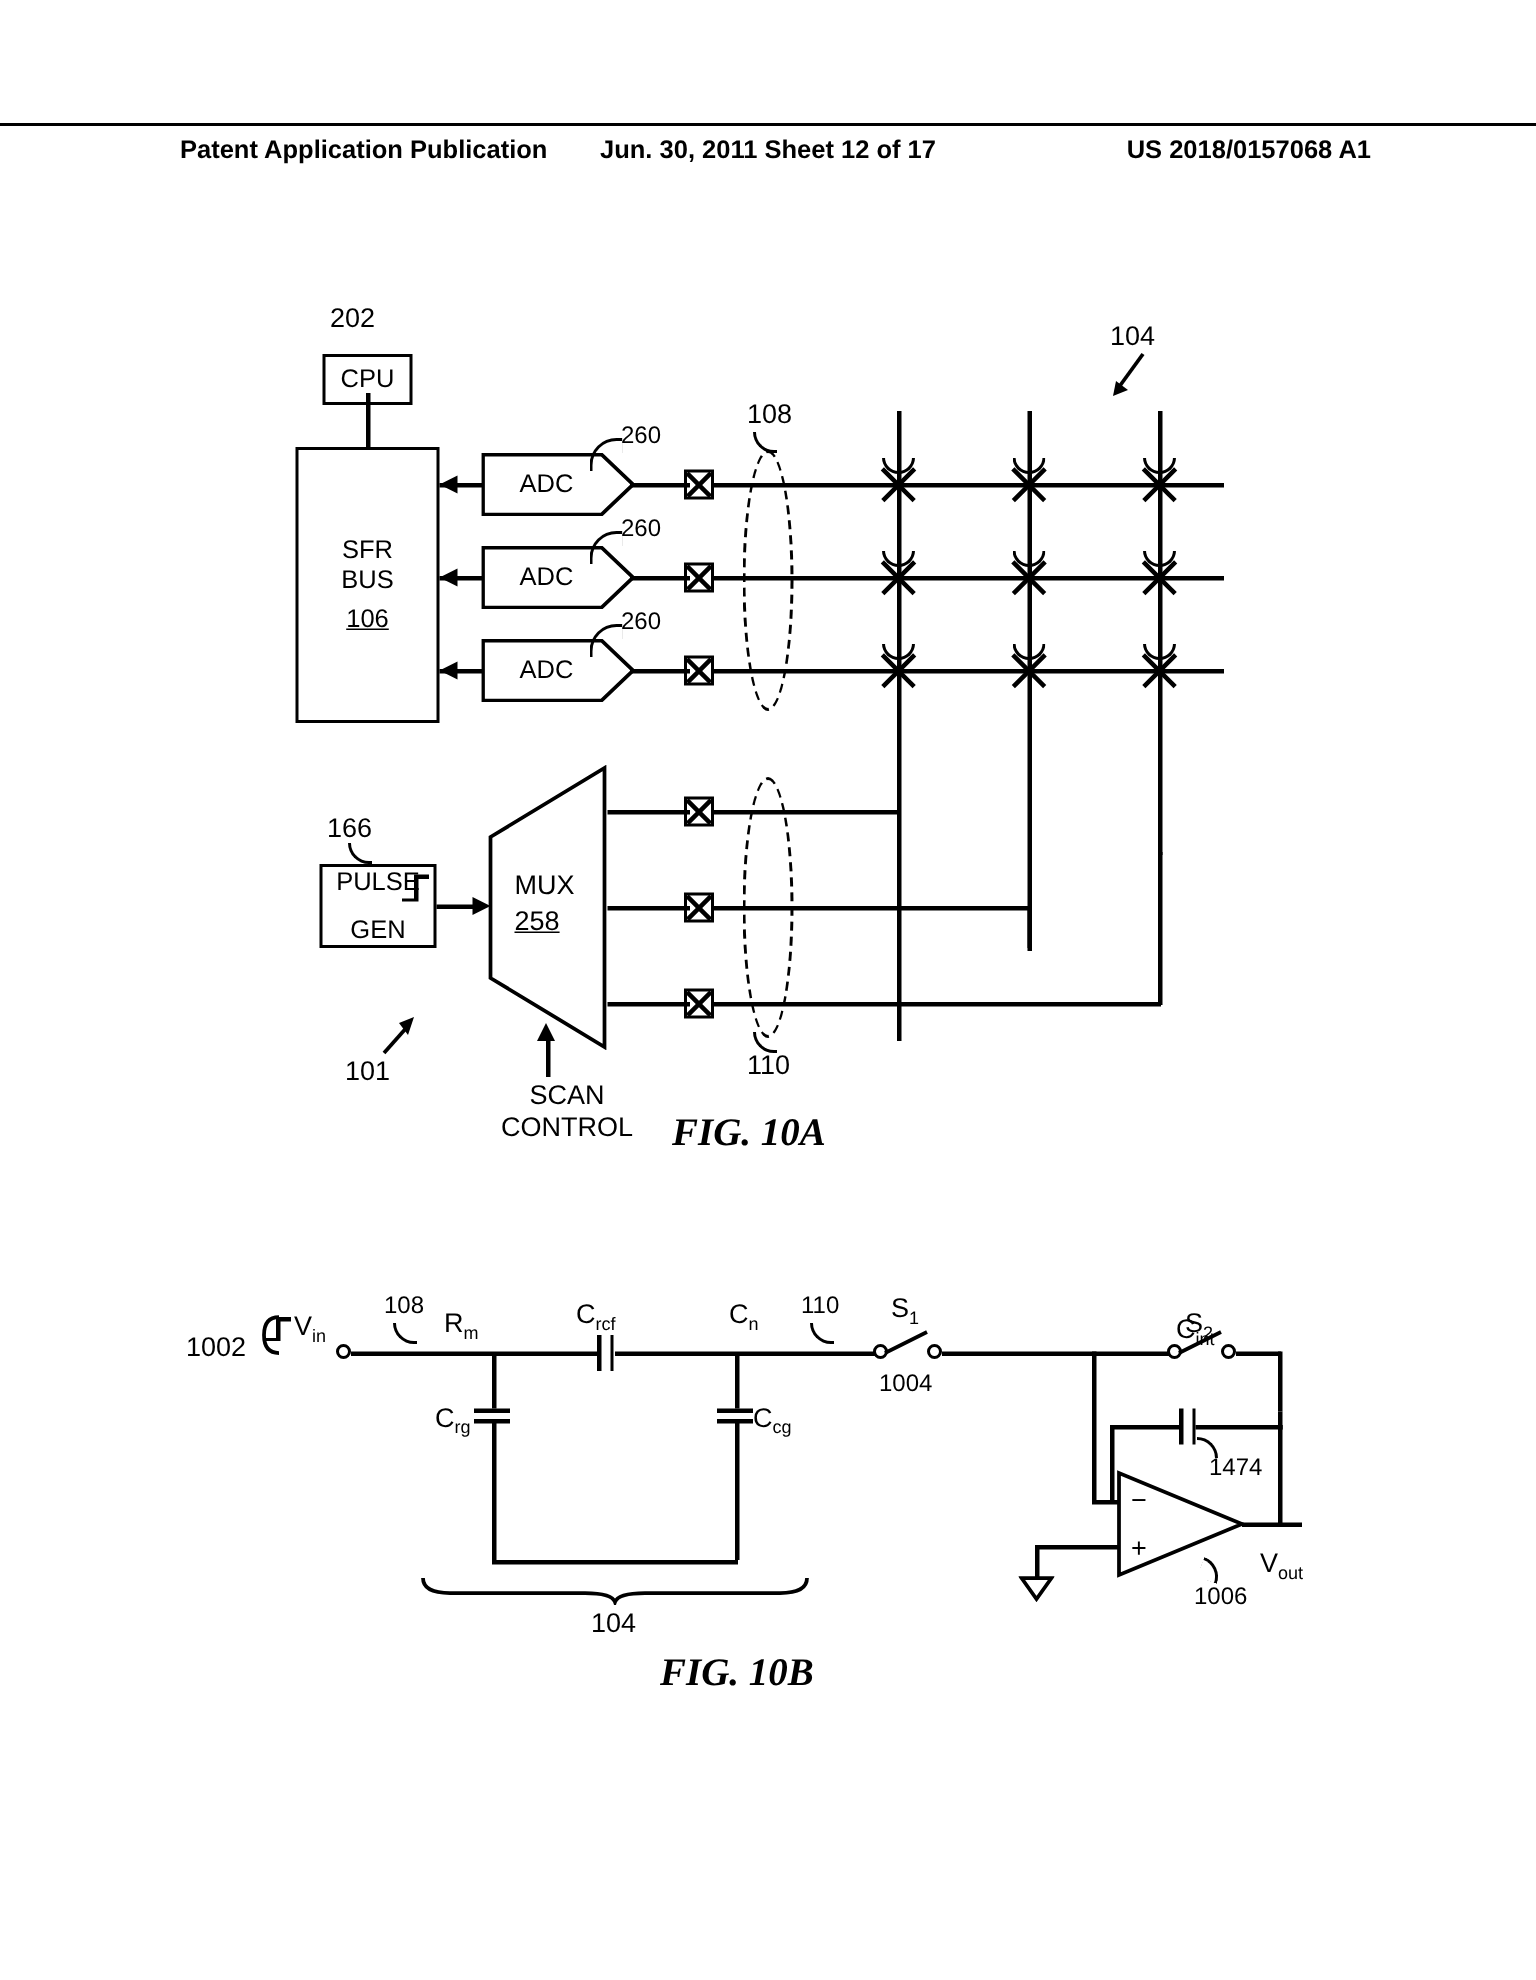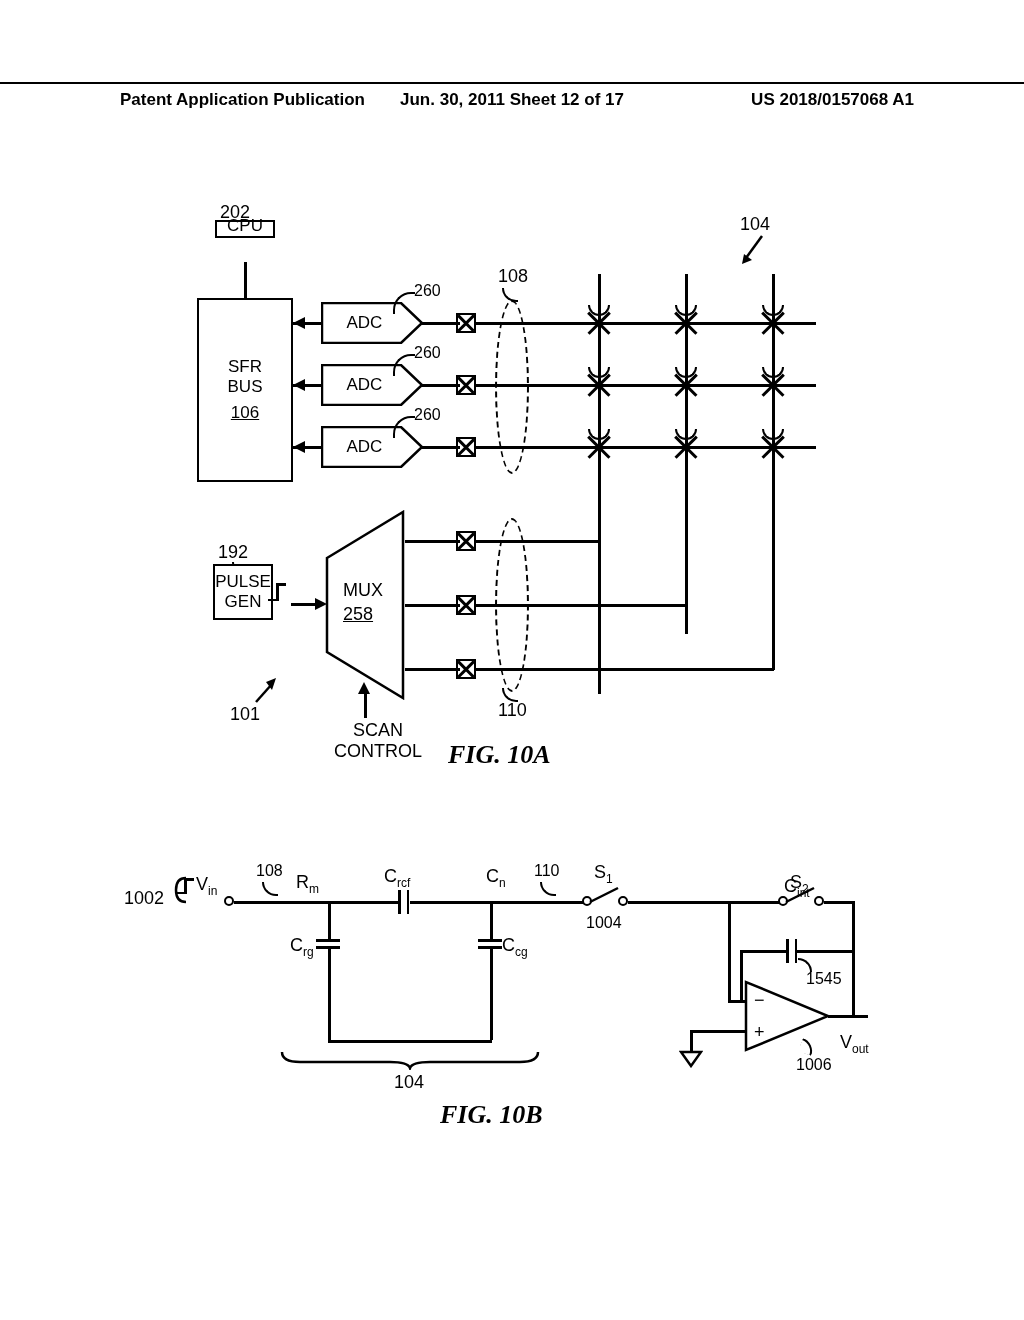--- a/index.html
+++ b/index.html
@@ -206,21 +206,21 @@
 
 <div class="fig-area">
 
   <div class="header">
     <div class="left">Patent Application Publication</div>
     <div class="center">Jun. 30, 2011  Sheet 12 of 17</div>
     <div class="right">US 2018/0157068 A1</div>
   </div>
 
   <div class="lbl" style="left:220px; top:202px;">202</div>
-  <div class="box" style="left:215px; top:220px; width:60px; height:18px;justify-content:flex-end;">
+  <div class="box" style="left:215px; top:236px; width:60px; height:34px;">
     <span>CPU</span>
   </div>
   <div class="vwire" style="left:244px; top:262px; height:36px;"></div>
 
   <div class="box" style="left:197px; top:298px; width:96px; height:184px;">
     <span>SFR</span>
     <span>BUS</span>
     <span style="text-decoration:underline; margin-top:6px;">106</span>
   </div>
 
@@ -301,23 +301,23 @@
   <div class="xnode" style="left:587px; top:435px;">
       <div class="cup"></div>
     </div>
   <div class="xnode" style="left:674px; top:435px;">
       <div class="cup"></div>
     </div>
   <div class="xnode" style="left:761px; top:435px;">
       <div class="cup"></div>
     </div>
 
-  <div class="lbl" style="left:218px; top:542px;">192</div>
+  <div class="lbl" style="left:218px; top:542px;">166</div>
   <div class="leader" style="left:232px; top:562px; width:16px; height:14px;"></div>
-  <div class="box" style="left:213px; top:564px; width:60px; height:56px;">
+  <div class="box" style="left:213px; top:576px; width:78px; height:56px;justify-content:space-between;">
     <span>PULSE</span>
     <span>GEN</span>
   </div>
 
   <div class="step" style="left:268px; top:581px; width:20px; height:20px;">
     <div style="left:0; bottom:0; width:8px; height:2.5px;"></div>
     <div style="left:8px; bottom:0; width:2.5px; height:16px;"></div>
     <div style="left:8px; top:2px; width:10px; height:2.5px;"></div>
   </div>
 
@@ -456,21 +456,21 @@
         <div class="gap"></div>
         <div class="plate"></div>
     </div>
     <div class="hwire" style="left:57px; top:0; width:58px; position:absolute;"></div>
   </div>
   <div class="vwire" style="left:852px; top:941px; height:12px;"></div>
   <div class="hwire" style="left:740px; top:950px; width:0;"></div>
   <div class="lbl" style="left:784px; top:876px;">
     <span>C</span><span class="sub">int</span>
   </div>
-  <div class="lbl lbl-sm" style="left:806px; top:970px;">1545</div>
+  <div class="lbl lbl-sm" style="left:806px; top:970px;">1474</div>
   <div class="leader" style="left:798px; top:958px; width:14px; height:14px; transform:rotate(180deg);"></div>
 
   <div class="vwire" style="left:728px; top:901px; height:100px;"></div>
   <div class="hwire" style="left:728px; top:1000px; width:18px;"></div>
   <div class="vwire" style="left:740px; top:950px; height:52px;"></div>
 
   <div class="opamp" style="left:744px; top:980px;">
     <svg width="86" height="72" viewBox="0 0 86 72">
       <polygon points="2,2 2,70 84,36" fill="#fff" stroke="#000" stroke-width="2.5"></polygon>
       <text x="10" y="26" font-size="18" font-family="Arial">−</text>

